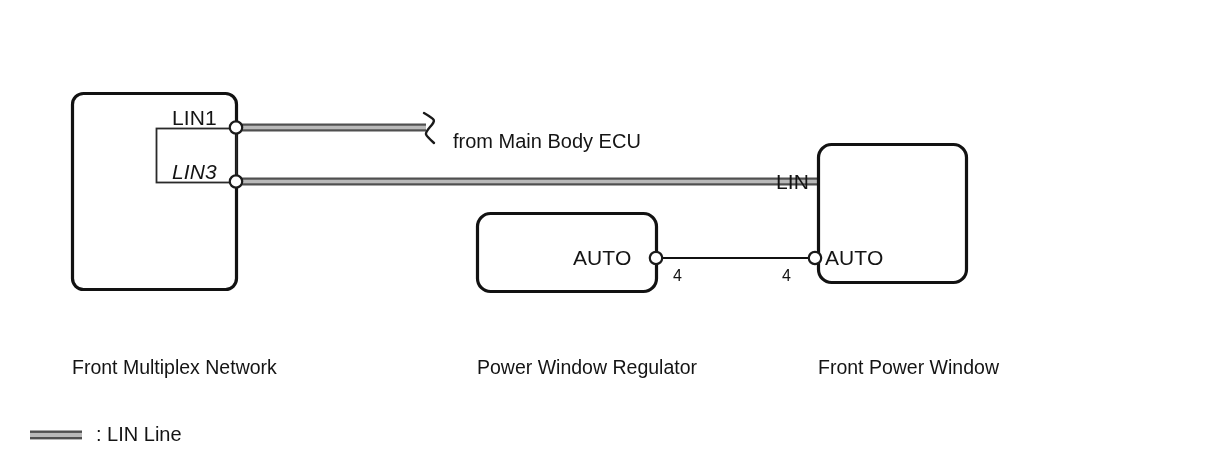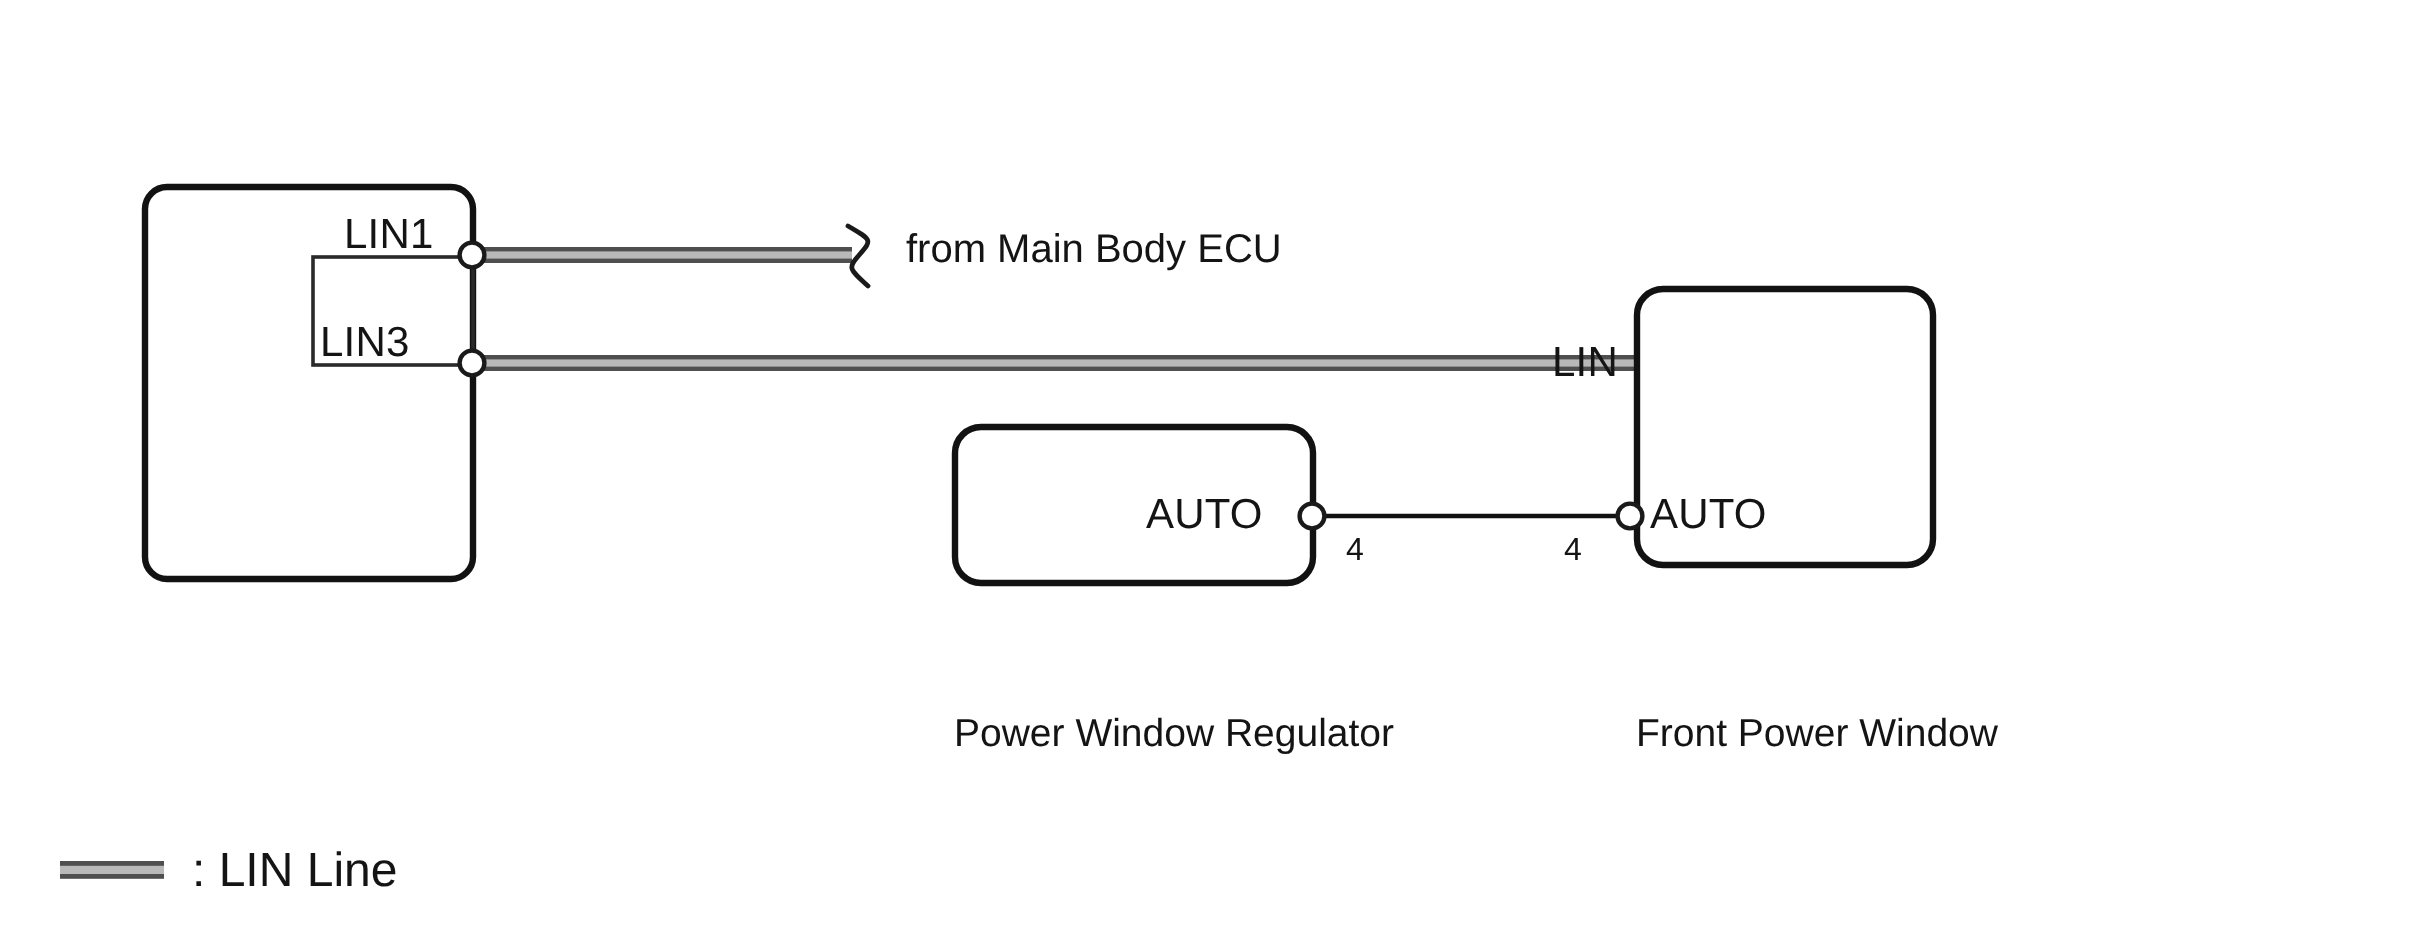--- a/index.html
+++ b/index.html
@@ -50,21 +50,21 @@
     line-height: 25px;
   }
   .caption-line { display: block; }
   .wire-num {
     font-size: 16px;
   }
   .note-text {
     font-size: 20px;
   }
   .legend-text {
-    font-size: 24px;
+    font-size: 20px;
   }
 </style>
 </head>
 <body>
 
 <div id="diagram-root">
 
   <svg class="svg-canvas" viewBox="0 0 1210 474" xmlns="http://www.w3.org/2000/svg">
 
     <g>
@@ -113,35 +113,36 @@
 
     <g>
       <rect x="30" y="431" width="52" height="8" fill="#b9b9b9"></rect>
       <rect x="30" y="430.5" width="52" height="2.4" fill="#4f4f4f"></rect>
       <rect x="30" y="437" width="52" height="2.4" fill="#4f4f4f"></rect>
     </g>
   </svg>
 
   <div class="txt port-label" style="left:172px; top:107px;">LIN1</div>
 
-  <div class="txt port-label" style="left:160px; top:161px;">LIN3</div>
+  <div class="txt port-label" style="left:172px; top:161px;font-style:italic;">LIN3</div>
 
   <div class="txt port-label" style="left:573px; top:247px;">AUTO</div>
 
   <div class="txt port-label" style="left:776px; top:171px;">LIN</div>
 
   <div class="txt port-label" style="left:825px; top:247px;">AUTO</div>
 
-  <div class="txt note-text" style="left:453px; top:115px;">from Main Body ECU</div>
+  <div class="txt note-text" style="left:453px; top:131px;">from Main Body ECU</div>
 
   <div class="txt wire-num" style="left:673px; top:268px;">4</div>
 
   <div class="txt wire-num" style="left:782px; top:268px;">4</div>
 
   <div class="txt caption" style="left:72px; top:305px;">
+    <span class="caption-line">Front Multiplex Network</span>
   </div>
 
   <div class="txt caption" style="left:477px; top:305px;">
     <span class="caption-line">Power Window Regulator</span>
     
   </div>
 
   <div class="txt caption" style="left:818px; top:305px;">
     <span class="caption-line">Front Power Window</span>
     

